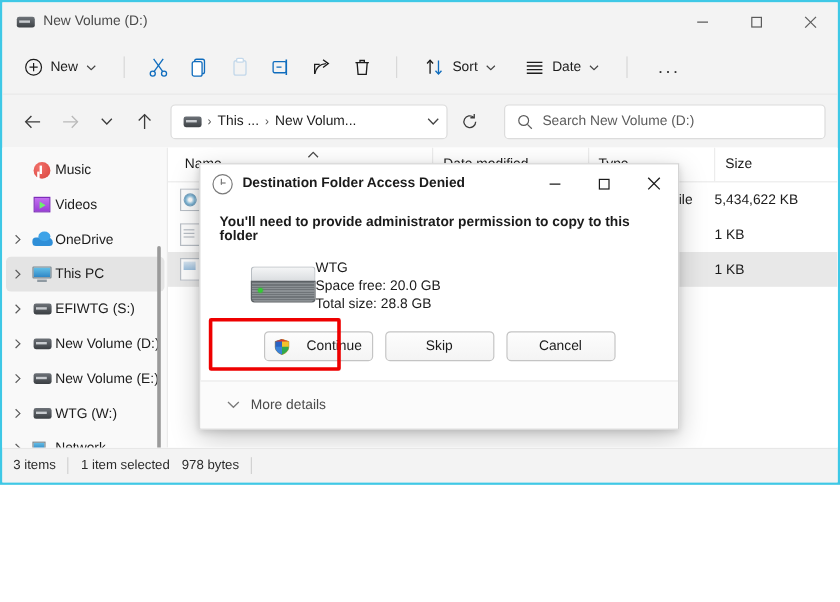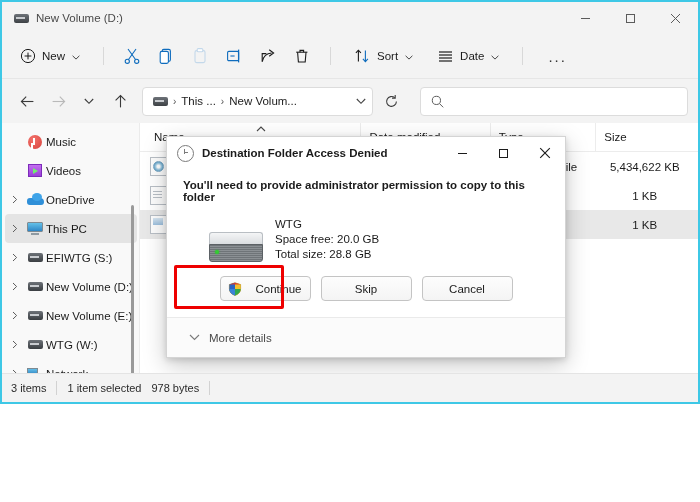--- a/index.html
+++ b/index.html
@@ -427,21 +427,21 @@
     padding-left: 10px;
     display: flex;
     align-items: center;
     gap: 7px;
     box-sizing: border-box;
     overflow: hidden;
     white-space: nowrap;
   }
   .fr-date { width: 135px; padding-left: 8px; box-sizing: border-box; white-space: nowrap;}
   .fr-type { width: 110px; padding-left: 8px; box-sizing: border-box; white-space: nowrap;}
-  .fr-size { width: 107px; padding-right: 4px; box-sizing: border-box; text-align: center; white-space: nowrap;}
+  .fr-size { width: 107px; padding-right: 4px; box-sizing: border-box; text-align: left; white-space: nowrap;}
   .fileicon {
     width: 15px; height: 17px;
     background: #fdfdfd;
     border: 1px solid #b9bfc6;
     position: relative;
     flex: 0 0 auto;
   }
   .fileicon.disc::after {
     content: "";
     position: absolute; left: 2px; top: 3px;
@@ -542,22 +542,21 @@
     padding: 10px 16px 0 16px;
   }
   .dlg-heading {
     font-size: 11.5px;
     color: #1b1b1b;
     font-weight: bold;
     margin-bottom: 14px;
   }
   .dlg-driveblock {
     display: flex;
-    gap: 12px;
-    align-items: flex-end;
+    align-items: flex-start;
     padding-left: 26px;
   }
   .bigdrive {
     width: 54px; height: 30px;
     position: relative;
     flex: 0 0 auto;
     margin-top: 5px;
   }
   .bigdrive .top {
     position: absolute; left: 0; top: 0;
@@ -820,20 +819,21 @@
         <path d="M12.4 7.5 A4.9 4.9 0 1 1 10.7 3.7" fill="none" stroke="currentColor" stroke-width="1.1"></path>
         <polyline points="11.2,0.9 11.2,4.1 8,4.1" fill="none" stroke="currentColor" stroke-width="1.1"></polyline>
       </svg>
     </div>
 
     <div class="searchbox">
       <svg width="13" height="13" viewBox="0 0 13 13">
         <circle cx="5.4" cy="5.4" r="4.1" fill="none" stroke="#5c5c5c" stroke-width="1"></circle>
         <line x1="8.5" y1="8.6" x2="12.2" y2="12.3" stroke="#5c5c5c" stroke-width="1"></line>
       </svg>
+      <span class="search-placeholder">Search New Volume (D:)</span>
     </div>
   </div>
 
   <div class="body-split">
 
     <div class="sidebar">
 
       <div class="side-item">
         <span class="side-chev"></span>
         <span class="side-icon">

